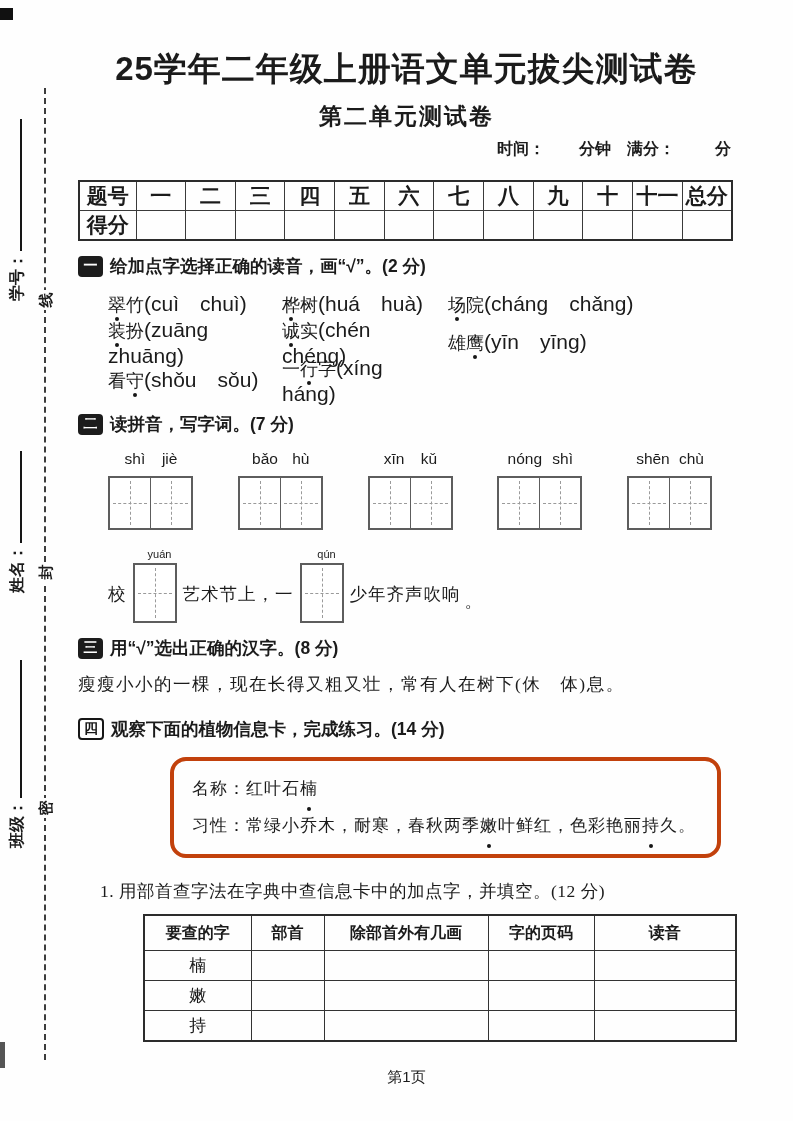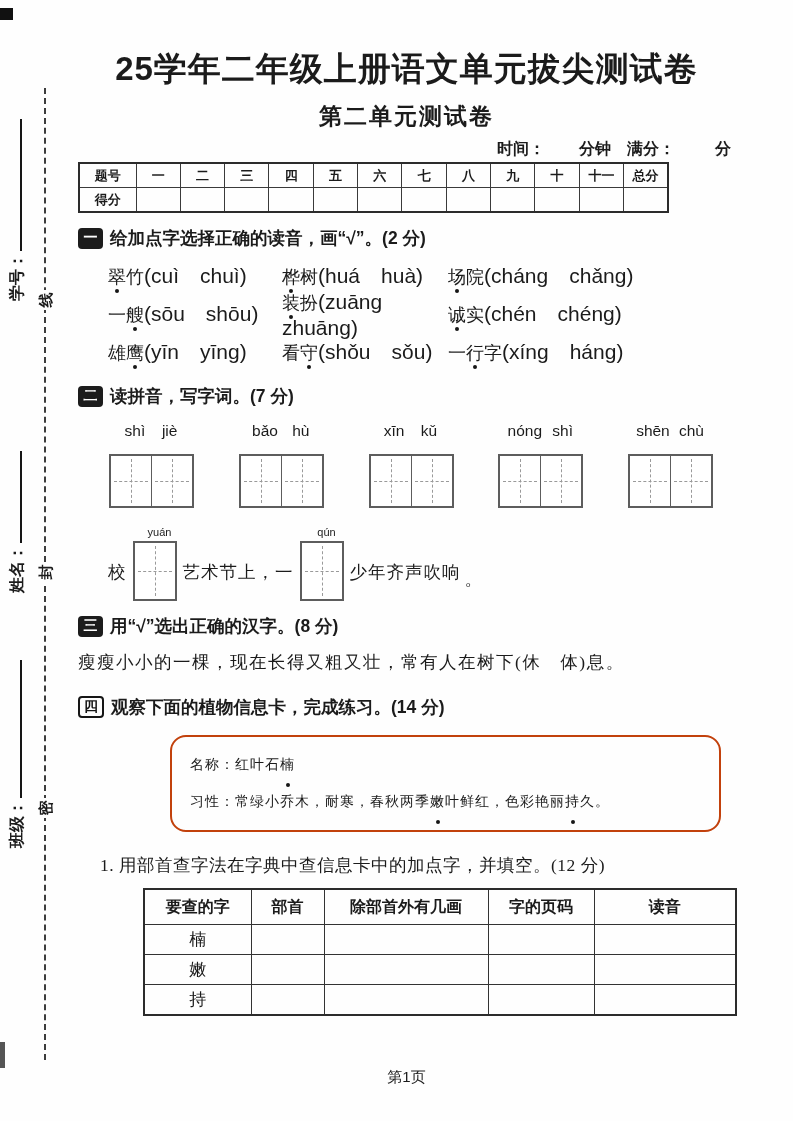--- a/index.html
+++ b/index.html
@@ -25,22 +25,22 @@
   
   .title{margin:47px 0 0 0;font-family:"Liberation Sans","DejaVu Sans",sans-serif;
          font-size:33px;font-weight:800;text-align:center;letter-spacing:1px;}
   .subtitle{margin:9px 0 0 0;font-family:"Liberation Sans","DejaVu Sans",sans-serif;
             font-size:23px;font-weight:700;text-align:center;letter-spacing:2px;}
   .meta{margin-top:7px;font-family:"Liberation Sans","DejaVu Sans",sans-serif;
         font-size:16px;font-weight:700;text-align:right;padding-right:4px;}
   .blank{display:inline-block;} .b34{width:34px;} .b40{width:40px;} .gap16{display:inline-block;width:16px;}
 
   
-  .score-table{margin-top:2px;width:591px;border-collapse:collapse;table-layout:fixed;
-               font-family:"Liberation Sans","DejaVu Sans",sans-serif;font-size:13px;font-weight:600;}
+  .score-table{margin-top:20px;width:655px;border-collapse:collapse;table-layout:fixed;
+               font-family:"Liberation Sans","DejaVu Sans",sans-serif;font-size:21px;font-weight:600;}
   .score-table td{border:1.7px solid #3a3a3a;height:23px;text-align:center;padding:0;}
   .score-table{border:2.4px solid #2c2c2c;}
   .score-table col.c0{width:57px;}
 
   
   .sec-head{display:flex;align-items:center;gap:7px;margin-top:13px;
             font-family:"Liberation Sans","DejaVu Sans",sans-serif;font-size:17.5px;font-weight:700;}
   .badge{display:inline-flex;align-items:center;justify-content:center;flex:0 0 auto;
          width:25px;height:21px;border-radius:4px;background:#1c1c1c;color:#fff;
          font-size:14px;font-weight:700;}
@@ -50,21 +50,21 @@
   .s1-grid{display:grid;grid-template-columns:174px 166px auto;grid-auto-rows:38px;
            align-items:center;margin:7px 0 0 30px;}
   .word{font-size:18px;}
   .opts{font-family:"Liberation Sans","DejaVu Sans",sans-serif;font-size:21px;}
   .dotted{position:relative;display:inline-block;}
   .dotted::after{content:"";position:absolute;left:50%;bottom:-4px;transform:translateX(-50%);
                  width:4px;height:4px;border-radius:50%;background:#161616;}
 
   
   .wb-row{display:flex;justify-content:space-between;margin:14px 22px 0 30px;}
-  .wb-group{display:flex;flex-direction:column;align-items:flex-end;gap:14px;}
+  .wb-group{display:flex;flex-direction:column;align-items:flex-start;gap:8px;}
   .wb-py{display:flex;width:86px;justify-content:space-evenly;
          font-family:"Liberation Sans","DejaVu Sans",sans-serif;font-size:15.5px;}
   .wb-py1{font-family:"Liberation Sans","DejaVu Sans",sans-serif;font-size:11px;text-align:center;margin-bottom:3px;margin-left:10px;}
   .wb-py2{display:flex;width:86px;justify-content:space-evenly;
           font-family:"Liberation Sans","DejaVu Sans",sans-serif;font-size:15.5px;margin-bottom:3px;}
   .hz-box{display:flex;border:2px solid #5d5d5d;background:#fff;}
   .hz-box .cell{width:40px;height:50px;position:relative;}
   .hz-box .cell + .cell{border-left:1.6px solid #5d5d5d;}
   .hz-box .cell::before{content:"";position:absolute;left:50%;top:3px;bottom:3px;border-left:1px dashed #9a9a9a;}
   .hz-box .cell::after{content:"";position:absolute;top:50%;left:3px;right:3px;border-top:1px dashed #9a9a9a;}
@@ -72,22 +72,22 @@
   .sent-row{display:flex;align-items:flex-end;margin:18px 0 0 30px;font-size:17.5px;}
   .fillcol{display:flex;flex-direction:column;align-items:center;margin:0 6px;}
   .inline-txt{margin-bottom:17px;letter-spacing:1px;}
   .period{margin-bottom:10px;margin-left:4px;}
 
   
   .s3-para{font-size:17.5px;line-height:39px;letter-spacing:1.5px;margin-top:5px;}
   .s3-l1{padding-left:38px;}
 
   
-  .card{margin:16px 14px 18px 92px;border:2px solid #c2410c;border-radius:16px;
-        padding:9px 18px 10px 18px;font-size:14px;line-height:37px;letter-spacing:1px;}
+  .card{margin:16px 14px 18px 92px;border:4px solid #c2410c;border-radius:16px;
+        padding:9px 18px 10px 18px;font-size:17px;line-height:37px;letter-spacing:1px;}
   .q1-text{margin:21px 0 0 22px;font-size:17.5px;letter-spacing:0.5px;}
   .lookup-table{margin:11px 0 4px 65px;width:592px;border-collapse:collapse;table-layout:fixed;
                 border:2.2px solid #2c2c2c;}
   .lookup-table td,.lookup-table th{border:1.8px solid #333;text-align:center;padding:0;}
   .lookup-table th{height:34px;font-family:"Liberation Sans","DejaVu Sans",sans-serif;
                    font-size:16px;font-weight:700;}
   .lookup-table td{height:29px;font-size:17px;}
   .footer{position:absolute;left:78px;width:657px;top:1068px;text-align:center;
           font-family:"Liberation Sans","DejaVu Sans",sans-serif;font-size:15px;}
 </style>
@@ -171,21 +171,20 @@
       </table>
 
     <div class="sec-head">
       <span class="badge">一</span>
       <span>给加点字选择正确的读音，画“√”。(2 分)</span>
     </div>
     <div class="s1-grid">
       <div class="s1-item"><span class="word"><span></span><span class="dotted">翠</span><span>竹</span></span><span class="opts">(cuì　chuì)</span></div>
       <div class="s1-item"><span class="word"><span></span><span class="dotted">桦</span><span>树</span></span><span class="opts">(huá　huà)</span></div>
       <div class="s1-item"><span class="word"><span></span><span class="dotted">场</span><span>院</span></span><span class="opts">(cháng　chǎng)</span></div>
-      <div class="s1-item"><span class="word"><span>一</span><span class="dotted">艘</span><span></span></span><span class="opts">(sōu　shōu)</span></div>
       <div class="s1-item"><span class="word"><span></span><span class="dotted">装</span><span>扮</span></span><span class="opts">(zuāng　zhuāng)</span></div>
       <div class="s1-item"><span class="word"><span></span><span class="dotted">诚</span><span>实</span></span><span class="opts">(chén　chéng)</span></div>
       <div class="s1-item"><span class="word"><span>雄</span><span class="dotted">鹰</span><span></span></span><span class="opts">(yīn　yīng)</span></div>
       <div class="s1-item"><span class="word"><span>看</span><span class="dotted">守</span><span></span></span><span class="opts">(shǒu　sǒu)</span></div>
       <div class="s1-item"><span class="word"><span>一</span><span class="dotted">行</span><span>字</span></span><span class="opts">(xíng　háng)</span></div>
     </div>
 
     <div class="sec-head">
       <span class="badge">二</span>
       <span>读拼音，写字词。(7 分)</span>

